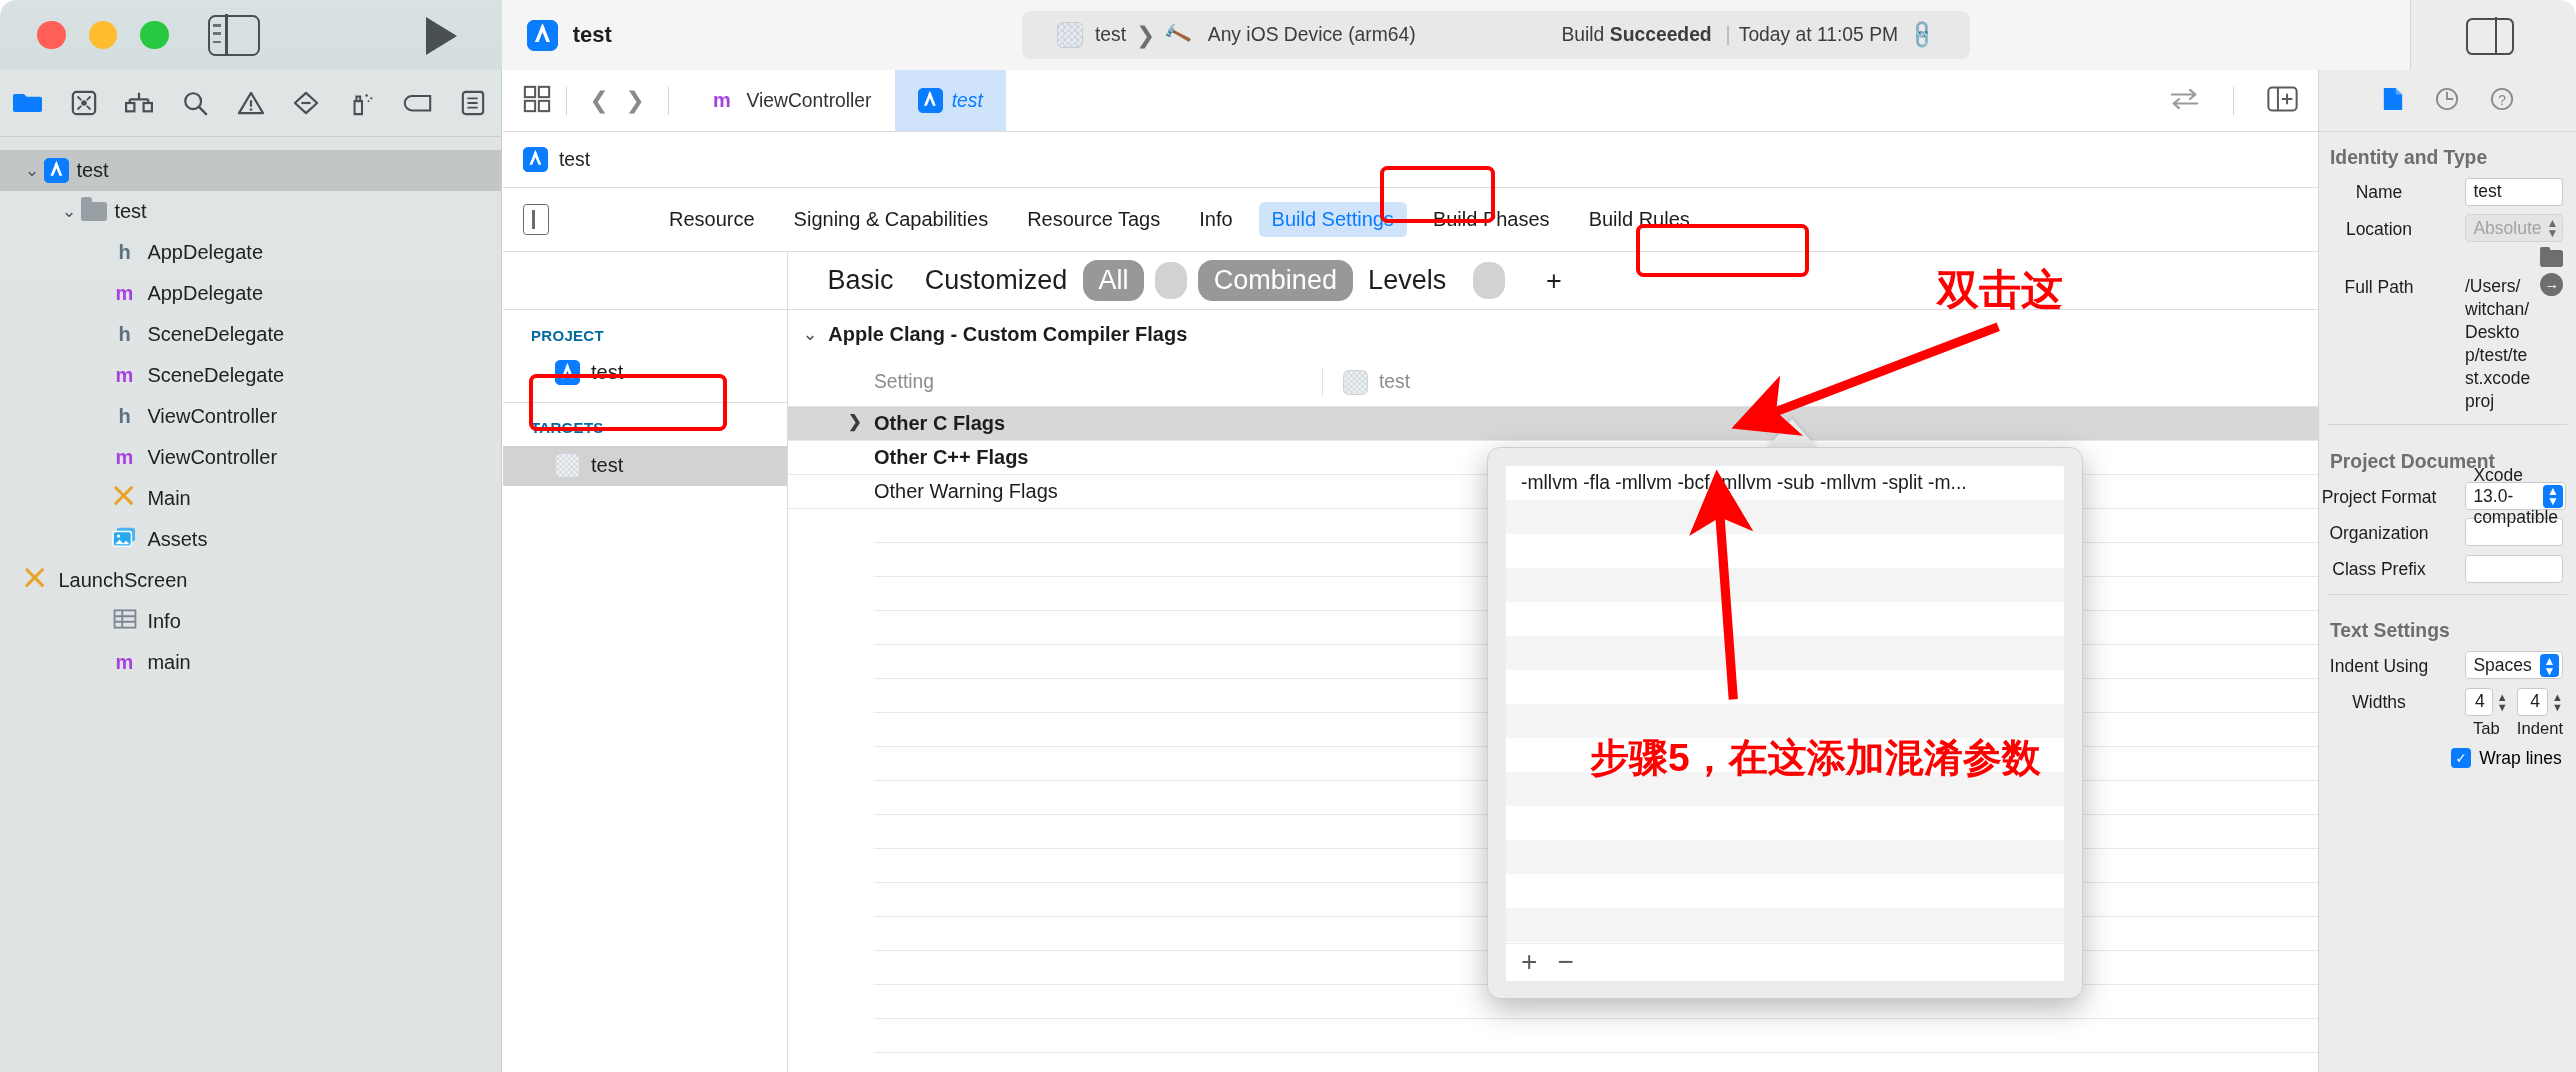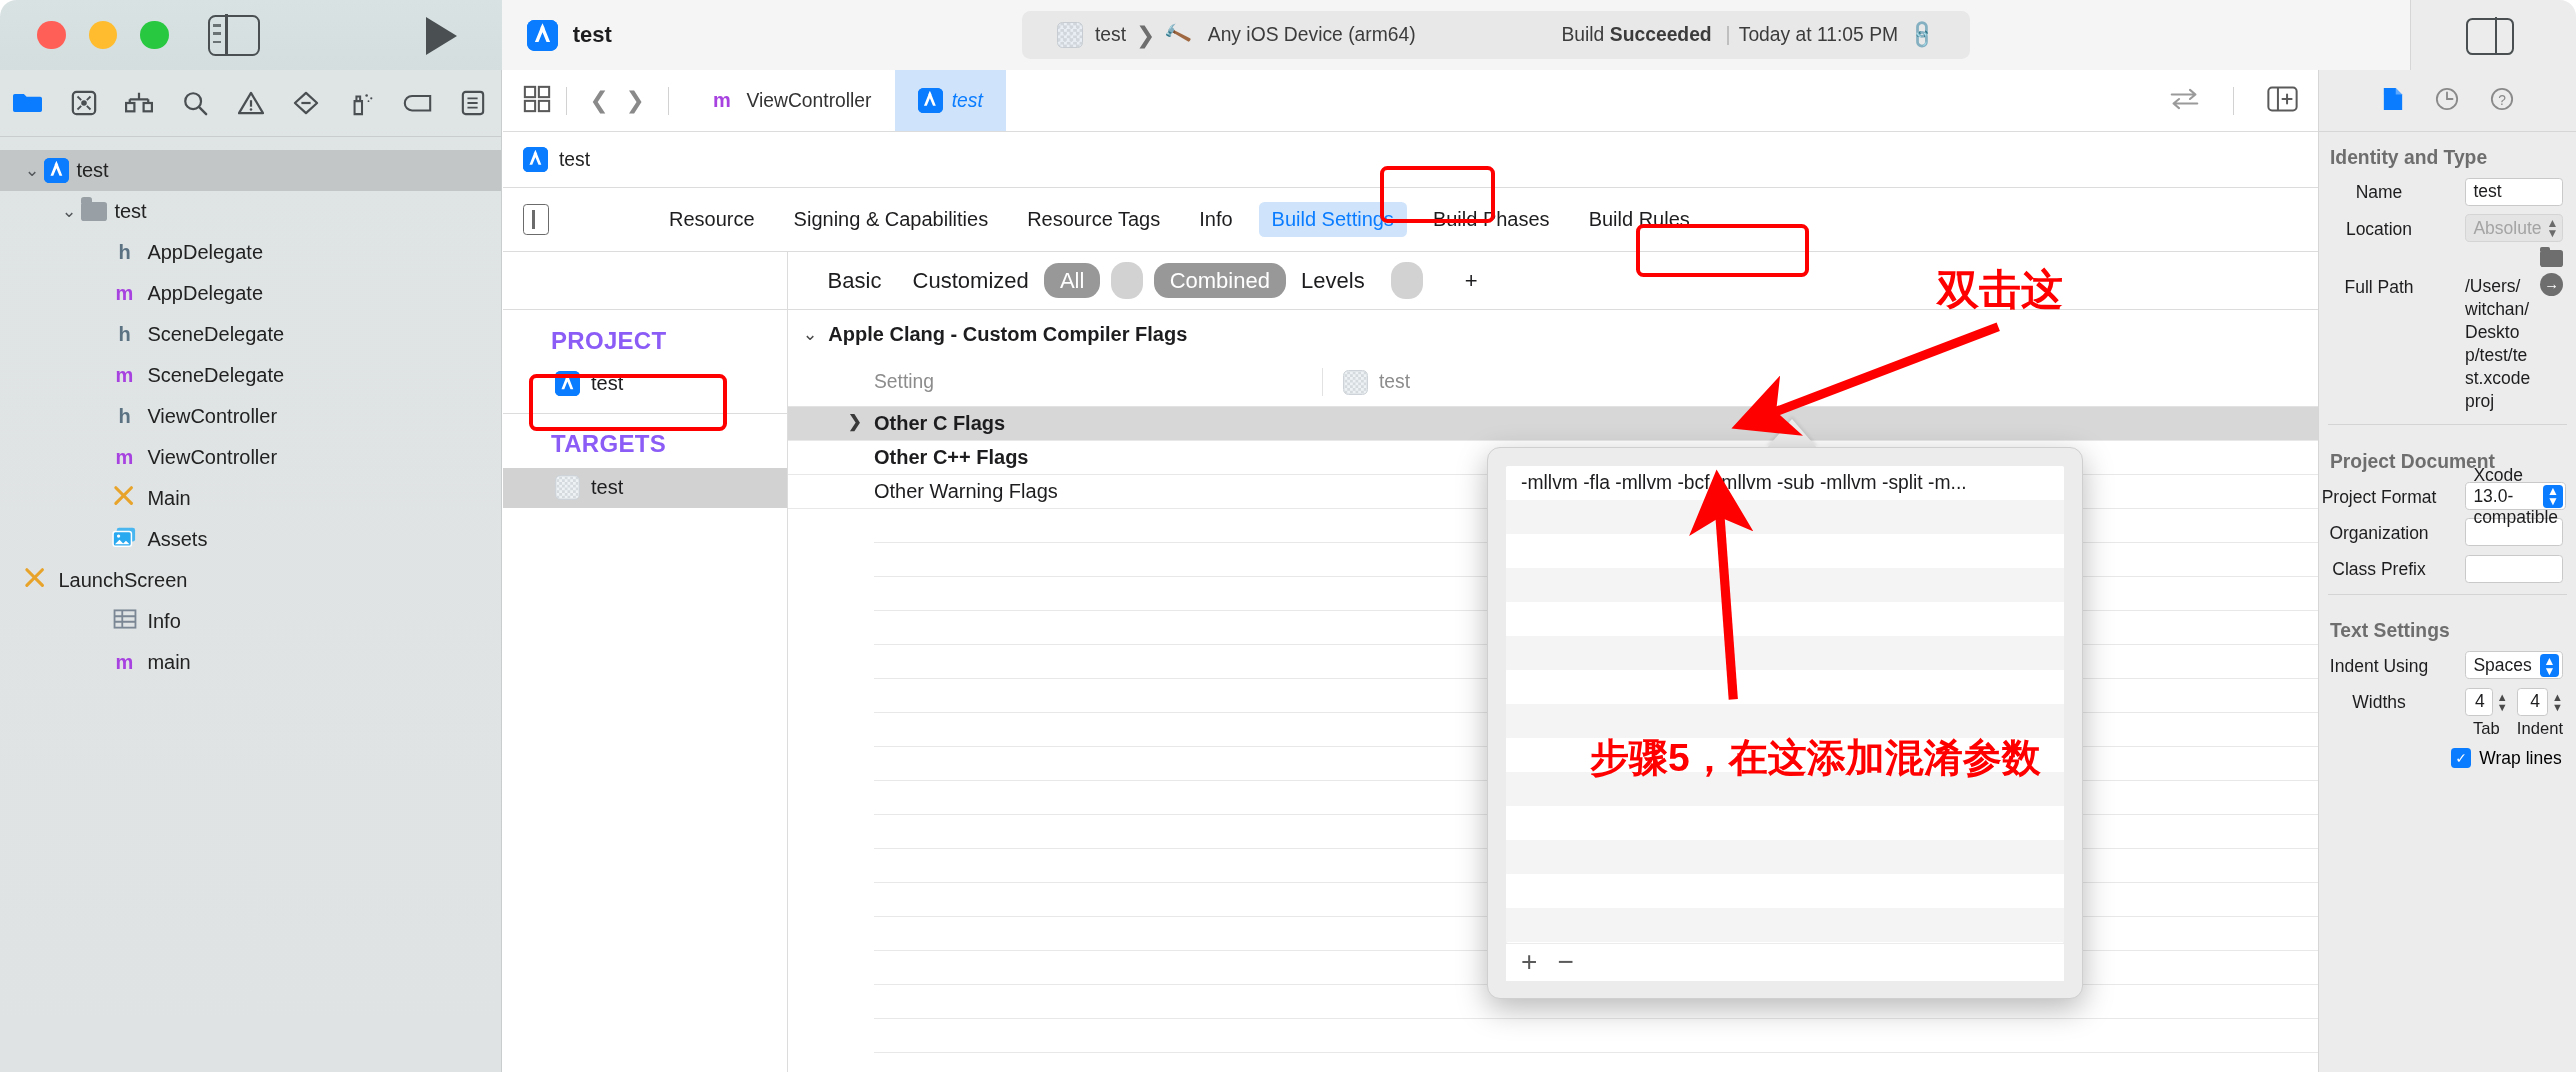--- a/index.html
+++ b/index.html
@@ -88,32 +88,32 @@
   .tabsrow{height:63px;display:flex;align-items:center;border-bottom:0.9px solid #dcdcdc;position:relative;}
   .tabsrow .leftico{margin-left:20px;width:26px;height:31px;border:1.8px solid #6b6b6b;border-radius:3.7px;position:relative;box-sizing:border-box;}
   .tabsrow .leftico:after{content:"";position:absolute;left:8.3px;top:4.6px;bottom:4.6px;width:2.8px;background:#6b6b6b;}
   .pt{font-size:20px;color:#1d1d1f;padding:6.4px 13px;border-radius:5.5px;white-space:nowrap;}
   .pt.active{color:#0a7cff;background:#cfe4fb;}
   .pt-wrap{display:flex;align-items:center;gap:13px;margin-left:107px;}
 
   .filterbar{height:57px;display:flex;align-items:center;border-bottom:0.9px solid #dcdcdc;position:relative;background:#fff;}
   .proj-col{width:285px;height:100%;border-right:0.9px solid #dcdcdc;box-sizing:border-box;}
   .seg{display:flex;align-items:center;gap:0;margin-left:24px;}
-  .seg span{font-size:22px;color:#1d1d1f;padding:4.6px 15.6px;border-radius:14.7px;}
+  .seg span{font-size:27px;color:#1d1d1f;padding:4.6px 15.6px;border-radius:14.7px;}
   .seg span.on{background:#989898;color:#fff;}
   .vsep{width:0.9px;height:28px;background:#d2d2d2;margin:0 11px;}
   .addplus{font-size:27px;color:#3a3a3a;font-weight:300;margin:0 14.7px;line-height:24px;}
   .searchwrap{position:absolute;right:16.6px;width:460px;height:39px;background:#fff;border:0.9px solid #c9c9c9;border-radius:6.4px;display:flex;align-items:center;box-sizing:border-box;}
   .searchwrap .mag{margin-left:14px;color:#555;font-size:19.3px;}
   .searchwrap input{border:0;outline:0;font-size:20px;color:#1d1d1f;background:transparent;margin-left:11px;width:304px;font-family:"Liberation Sans",sans-serif;}
   .clearx{position:absolute;right:13px;width:25px;height:25px;border-radius:50%;background:#b0b0b0;color:#fff;font-size:16.6px;display:flex;align-items:center;justify-content:center;}
 
   .body-split{display:flex;height:calc(1003px - 61px - 55px - 63px - 57px);}
   .sidepanel{width:285px;border-right:0.9px solid #dcdcdc;box-sizing:border-box;background:#fff;position:relative;}
-  .sp-head{font-size:24px;font-weight:bold;color:#8b5cf6;padding:16.6px 0 9.2px 28px;letter-spacing:0.3px;margin-left:20px;}
+  .sp-head{font-size:15px;font-weight:bold;color:#0369a1;padding:16.6px 0 9.2px 28px;letter-spacing:0.3px;}
   .sp-row{height:40px;display:flex;align-items:center;padding-left:52px;font-size:20px;color:#1d1d1f;gap:11px;}
   .sp-row.sel{background:#d2d2d2;}
   .sp-div{height:0.9px;background:#dcdcdc;margin:9.2px 0 0 0;}
   .target-ico{width:25px;height:25px;border-radius:5.5px;
      background:repeating-conic-gradient(#d4dade 0% 25%, #eef2f5 0% 50%) 50%/5.5px 5.5px;
      border:1.8px solid #cdd3d8;box-sizing:border-box;}
 
   .settings{flex:1;position:relative;overflow:hidden;background:#fff;}
   .grp-head{height:48px;display:flex;align-items:center;padding-left:14.7px;font-size:20px;font-weight:bold;color:#1d1d1f;gap:11px;}
   .grp-head .arr{font-size:17.5px;color:#4a4a4a;font-weight:400;}

